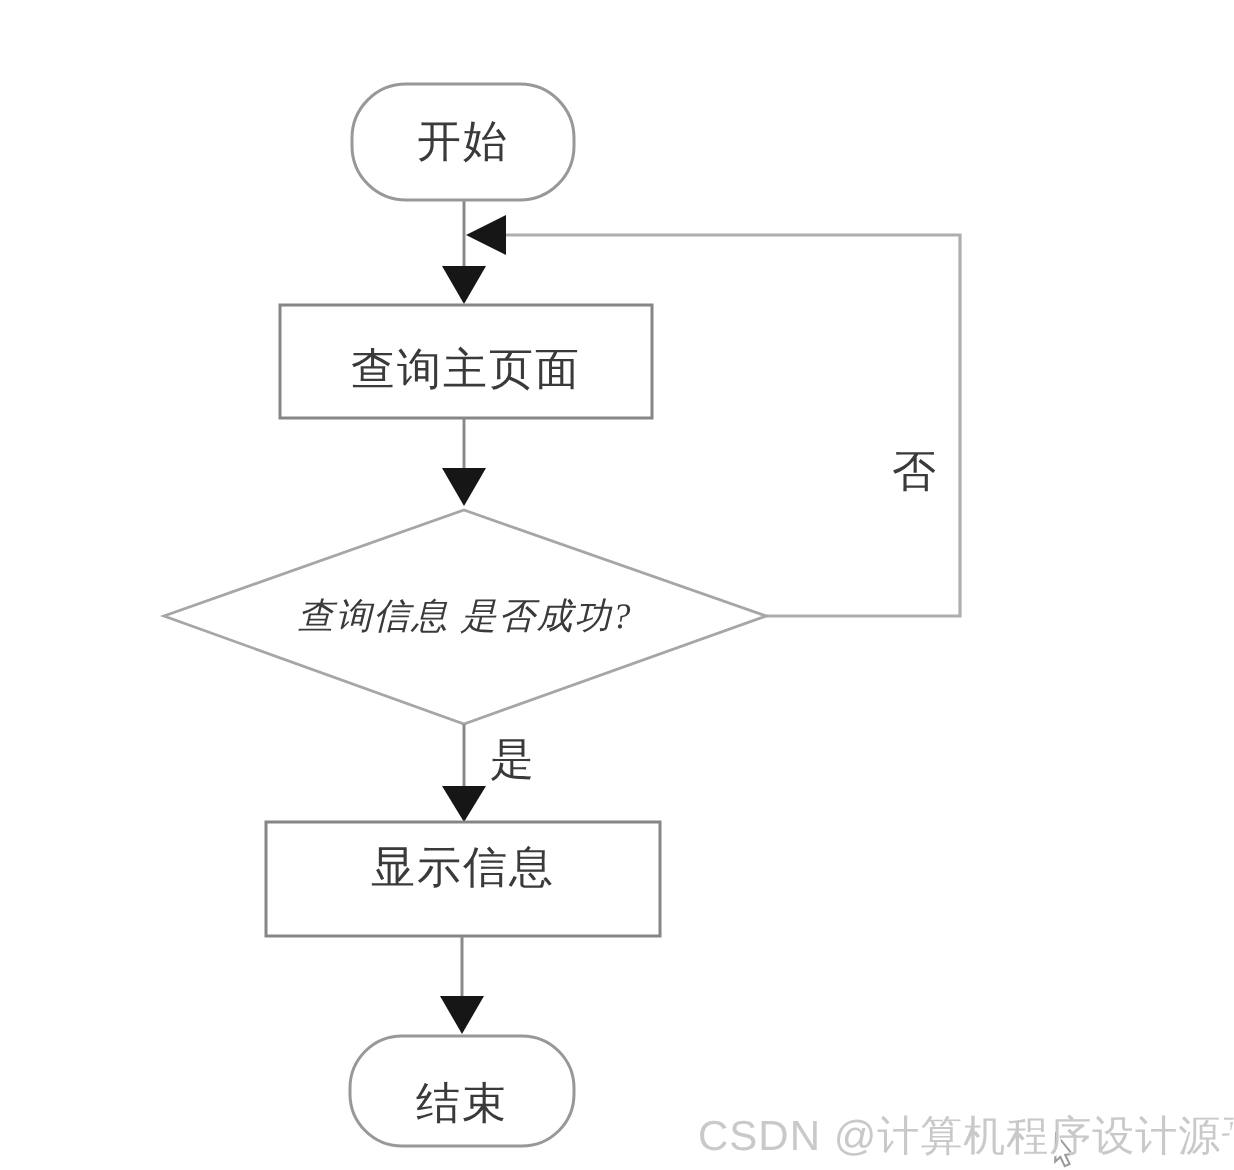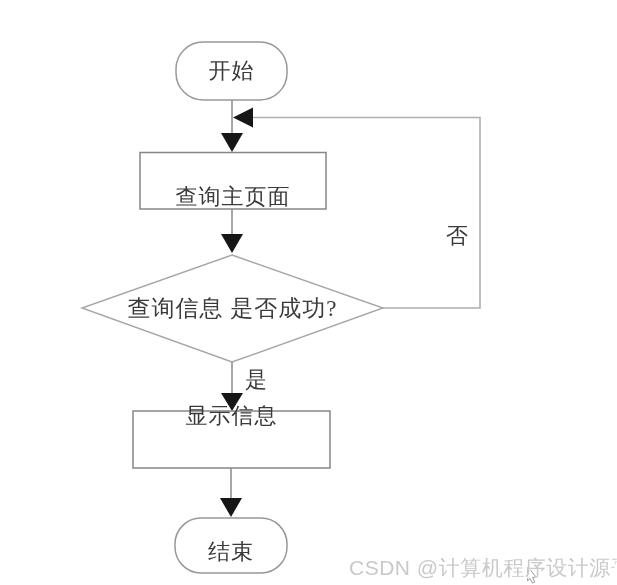--- a/index.html
+++ b/index.html
@@ -26,21 +26,22 @@
     display: flex;
     align-items: center;
     justify-content: center;
     color: #3a3a3a;
     font-size: 22px;
     letter-spacing: 1px;
     white-space: nowrap;
     pointer-events: none;
   }
   .node-label.decision-size {
-    font-size: 23px;
+    font-size: 18px;
+    font-style: italic;
   }
   .edge-label {
     position: absolute;
     color: #3a3a3a;
     font-size: 22px;
     white-space: nowrap;
     pointer-events: none;
   }
   .watermark {
     position: absolute;
@@ -85,25 +86,25 @@
 
     <rect x="176" y="42" width="111" height="58" rx="27" ry="27" fill="#ffffff" stroke="#989898" stroke-width="1.5"></rect>
 
     <rect x="175" y="518" width="112" height="55" rx="26" ry="26" fill="#ffffff" stroke="#989898" stroke-width="1.5"></rect>
 
     <path d="M 528 567 l 8 10 l -3.4 0.4 l 2.2 4.6 l -2.4 1.1 l -2.2 -4.6 l -2.6 2.3 z" fill="none" stroke="#9a9a9a" stroke-width="1"></path>
   </svg>
 
   <div class="node-label" style="left:176px; top:42px; width:111px; height:58px;">开始</div>
 
-  <div class="node-label" style="left:140px; top:152px; width:186px; height:65px;margin-top:12px;">查询主页面</div>
+  <div class="node-label" style="left:140px; top:152px; width:186px; height:65px;">查询主页面</div>
 
   <div class="node-label decision-size" style="left:82px; top:256px; width:301px; height:104px;">查询信息 是否成功?</div>
 
-  <div class="node-label" style="left:133px; top:387px; width:197px; height:57px;">显示信息</div>
+  <div class="node-label" style="left:133px; top:405px; width:197px; height:57px;">显示信息</div>
 
   <div class="node-label" style="left:175px; top:518px; width:112px; height:67px;">结束</div>
 
   <div class="edge-label" style="left:245px; top:365px;">是</div>
 
   <div class="edge-label" style="left:446px; top:221px;">否</div>
 
   <div class="watermark">CSDN @计算机程序设计源哥</div>
 
 </div>

